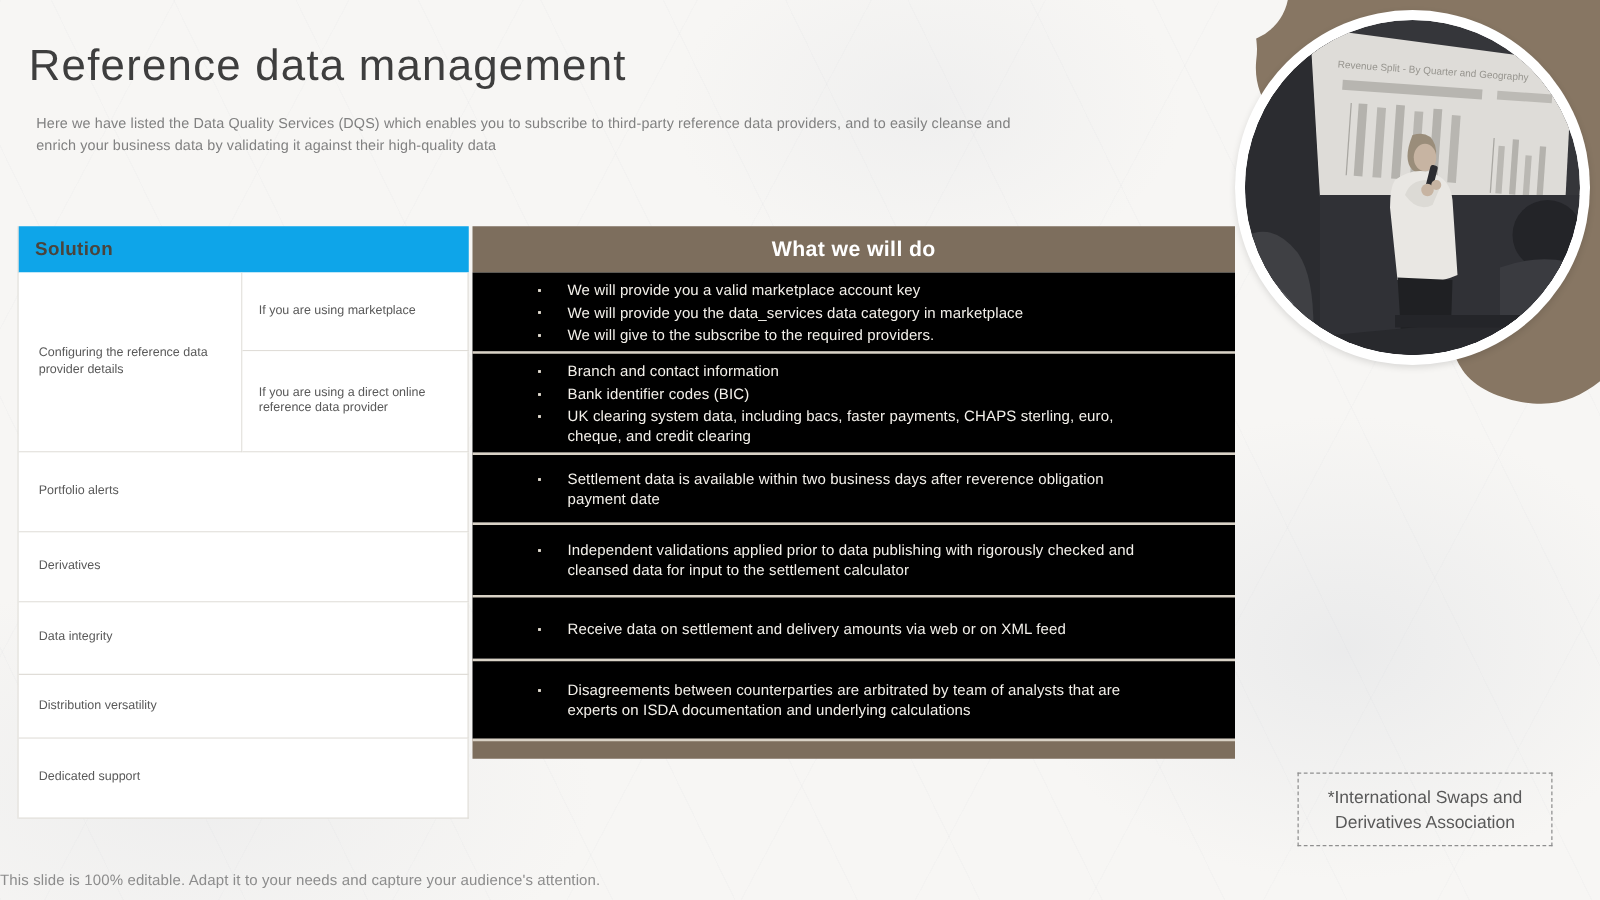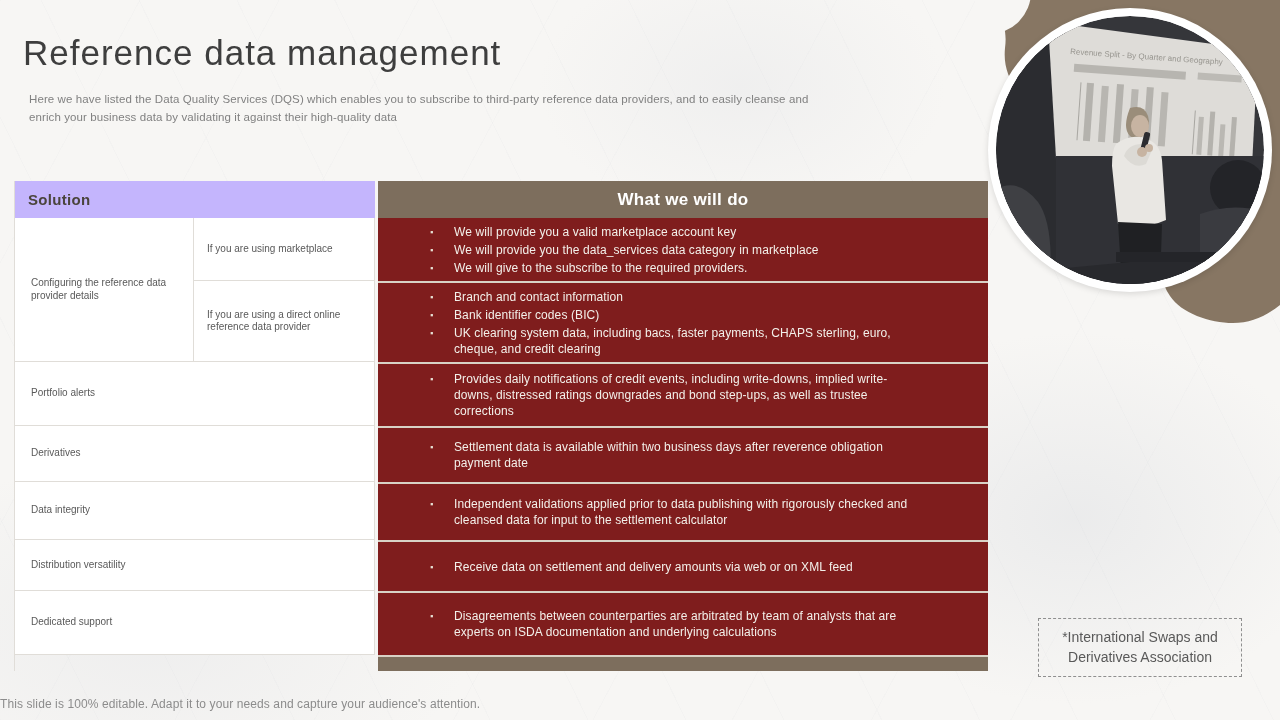--- a/index.html
+++ b/index.html
@@ -30,41 +30,41 @@
 
   
   .tbl{ position:absolute; left:14px; top:181px; display:flex; }
   .left-col{
     width:361px; display:grid;
     grid-template-columns:179px 1fr;
     grid-template-rows:37px 63px 81px 64px 56px 58px 51px 64px;
     border-left:1px solid #e0ddd8;
   }
   .sol-header{
-    grid-column:1 / 3; background:#c4b5fd;
+    grid-column:1 / 3; background:#0ea5e9;
     display:flex; align-items:center; padding-left:13px;
     font-size:15px; font-weight:bold; color:#4a443c; letter-spacing:.3px;
   }
   .lcell{
     background:#ffffff; border-bottom:1px solid #e0ddd8; border-right:1px solid #e0ddd8;
     display:flex; align-items:center; padding:6px 10px 6px 16px;
     font-size:10px; color:#595959; line-height:1.25;
   }
   .lcell.span2{ grid-column:1 / 3; }
   .lcell.provider{ grid-row:2 / 4; grid-column:1; padding-left:16px; }
   .lcell.sub{ grid-column:2; padding-left:13px; }
 
   .right-col{ width:610px; margin-left:3px; display:flex; flex-direction:column; }
   .rhead{
     height:37px; background:#7d6e5d;
     display:flex; align-items:center; justify-content:center;
     font-size:17px; font-weight:bold; color:#ffffff; letter-spacing:.3px;
   }
   .rcell{
-    background:#7f1d1d; border-top:2px solid #d9d2c6;
+    background:#000000; border-top:2px solid #d9d2c6;
     display:flex; align-items:center; padding-left:50px;
   }
   .rcell ul{ list-style:none; width:488px; }
   .rcell li{
     position:relative; padding-left:26px; margin:2px 0;
     font-size:12px; line-height:16px; color:#f3f0ea; letter-spacing:.1px;
   }
   .rcell li::before{
     content:"▪"; position:absolute; left:2px; top:0px;
     font-size:9px; color:#e8e2d6;
@@ -193,25 +193,20 @@
             <li>We will give  to the subscribe to the required  providers.</li>
           </ul>
       </div>
       <div class="rcell h81">
         <ul>
             <li>Branch  and contact  information</li>
             <li>Bank  identifier  codes  (BIC)</li>
             <li>UK  clearing  system data,  including  bacs, faster  payments,  CHAPS sterling, euro,  cheque,  and  credit  clearing</li>
           </ul>
       </div>
-      <div class="rcell h64">
-        <ul>
-            <li>Provides  daily  notifications  of credit  events,  including  write-downs,  implied write-downs, distressed ratings  downgrades  and bond  step-ups, as well  as trustee corrections</li>
-          </ul>
-      </div>
       <div class="rcell h56">
         <ul>
             <li>Settlement  data is available  within  two  business  days after  reverence  obligation payment  date</li>
           </ul>
       </div>
       <div class="rcell h58">
         <ul>
             <li>Independent  validations  applied  prior  to data publishing  with rigorously  checked  and cleansed  data for input  to the settlement  calculator</li>
           </ul>
       </div>

